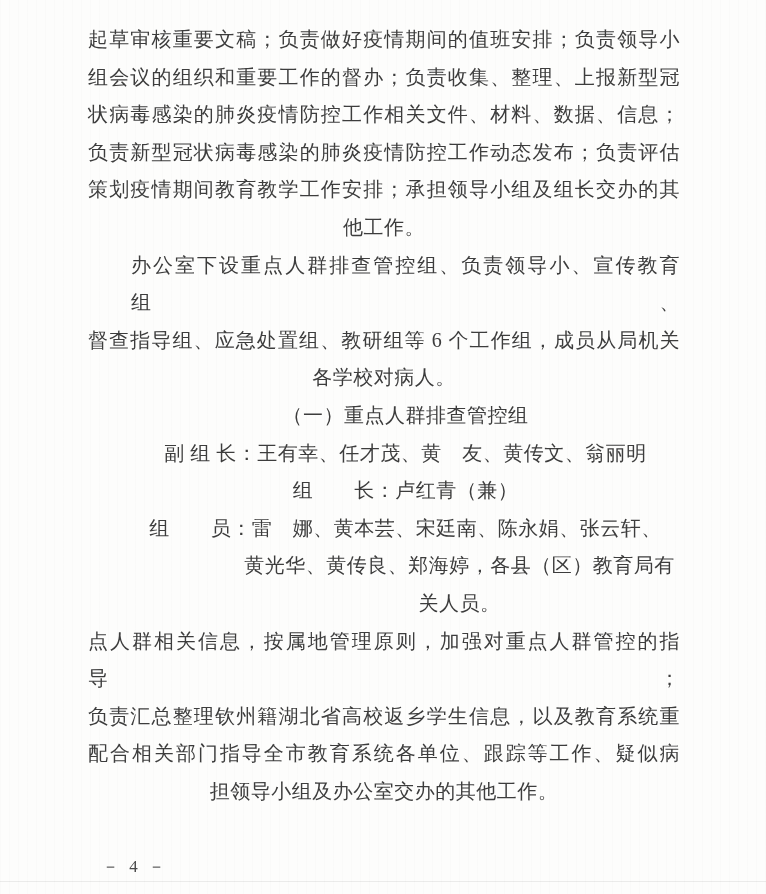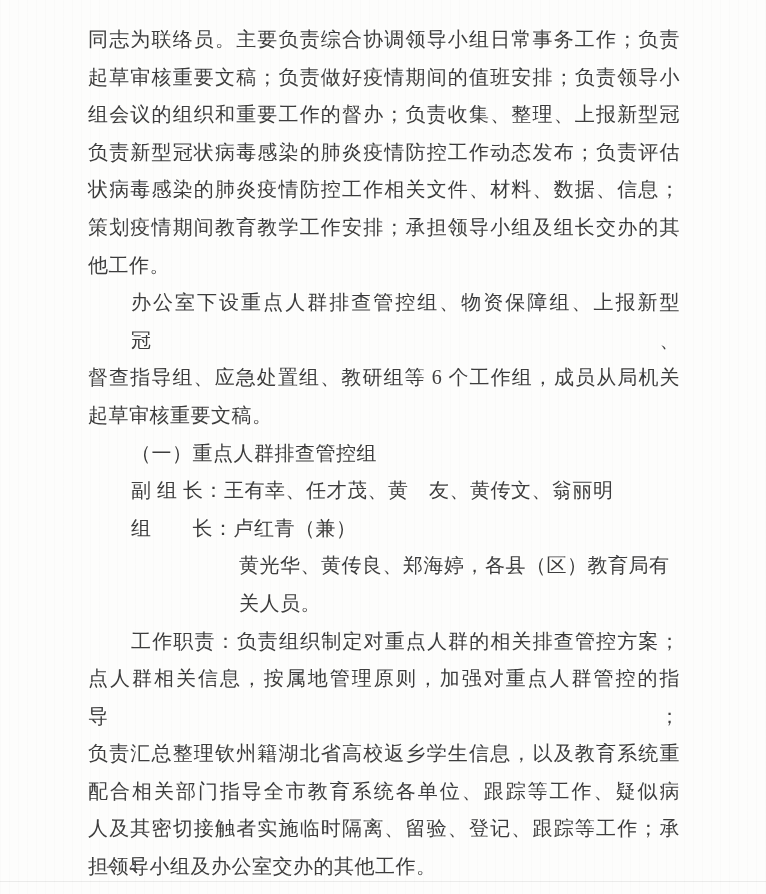--- a/index.html
+++ b/index.html
@@ -24,21 +24,21 @@
     left: 88px;
     top: 21px;
     width: 592px;
     font-size: 20px;
     line-height: 37.6px;
     letter-spacing: 0.5px;
   }
   .line {
     min-height: 37.6px;
     white-space: pre-wrap;
-    text-align: left;
+    text-align: center;
   }
   .line.j {
     text-align: justify;
     text-align-last: justify;
   }
   .line.ind2 { padding-left: 43px; }
   .line.hang { padding-left: 151px; }
   .footer {
     position: absolute;
     left: 102px;
@@ -53,38 +53,36 @@
     top: 881px;
     width: 766px;
     border-top: 1px solid rgba(0,0,0,0.07);
   }
 </style>
 </head>
 <body>
 
 <div class="page">
   <div class="text-block">
-    <div class="line j">同志为联络员。主要负责综合协调领导小组日常事务工作；负责</div>
     <div class="line j">起草审核重要文稿；负责做好疫情期间的值班安排；负责领导小</div>
     <div class="line j">组会议的组织和重要工作的督办；负责收集、整理、上报新型冠</div>
+    <div class="line j">状病毒感染的肺炎疫情防控工作相关文件、材料、数据、信息；</div>
     <div class="line j">负责新型冠状病毒感染的肺炎疫情防控工作动态发布；负责评估</div>
-    <div class="line j">状病毒感染的肺炎疫情防控工作相关文件、材料、数据、信息；</div>
     <div class="line j">策划疫情期间教育教学工作安排；承担领导小组及组长交办的其</div>
     <div class="line">他工作。</div>
-    <div class="line j ind2">办公室下设重点人群排查管控组、物资保障组、上报新型冠、</div>
+    <div class="line j ind2">办公室下设重点人群排查管控组、负责领导小、宣传教育组、</div>
     <div class="line j">督查指导组、应急处置组、教研组等 6 个工作组，成员从局机关</div>
-    <div class="line">起草审核重要文稿。</div>
+    <div class="line">各学校对病人。</div>
     <div class="line ind2">（一）重点人群排查管控组</div>
     <div class="line ind2">副 组 长：王有幸、任才茂、黄　友、黄传文、翁丽明</div>
     <div class="line ind2">组　　长：卢红青（兼）</div>
+    <div class="line ind2">组　　员：雷　娜、黄本芸、宋廷南、陈永娟、张云轩、</div>
     <div class="line hang">黄光华、黄传良、郑海婷，各县（区）教育局有</div>
     <div class="line hang">关人员。</div>
-    <div class="line j ind2">工作职责：负责组织制定对重点人群的相关排查管控方案；</div>
     <div class="line j">点人群相关信息，按属地管理原则，加强对重点人群管控的指导；</div>
     <div class="line j">负责汇总整理钦州籍湖北省高校返乡学生信息，以及教育系统重</div>
     <div class="line j">配合相关部门指导全市教育系统各单位、跟踪等工作、疑似病</div>
-    <div class="line j">人及其密切接触者实施临时隔离、留验、登记、跟踪等工作；承</div>
     <div class="line">担领导小组及办公室交办的其他工作。</div>
   </div>
 
   <div class="footer">－ 4 －</div>
   <div class="scan-line"></div>
 </div>
 
 </body></html>

